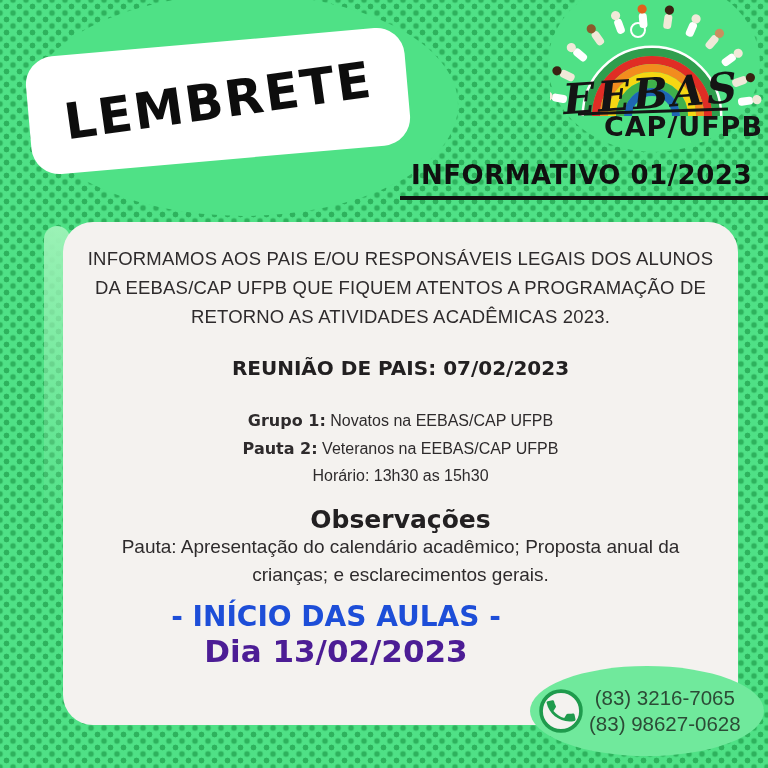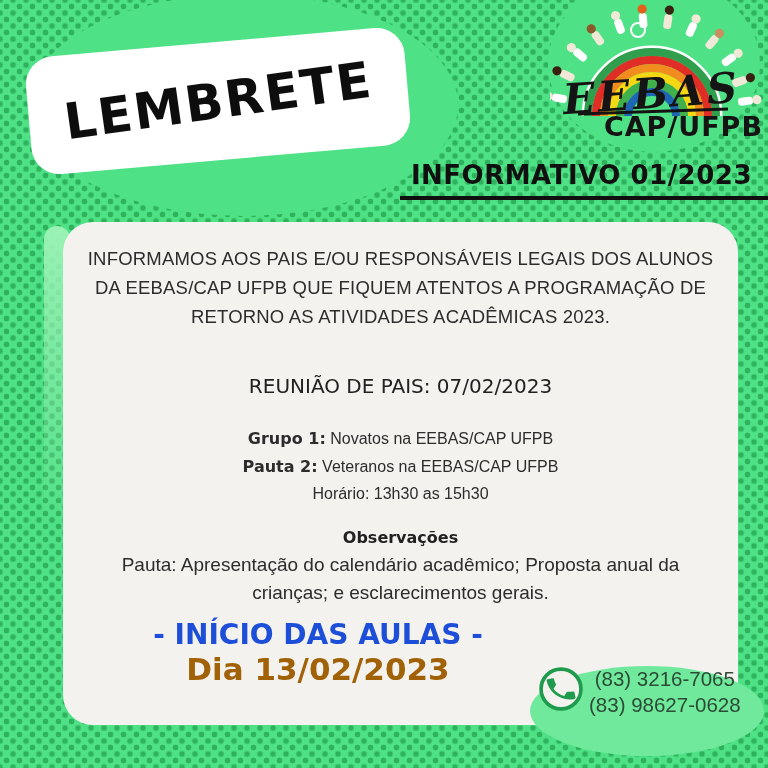--- a/index.html
+++ b/index.html
@@ -27,39 +27,39 @@
   
   .logo{position:absolute;right:0;top:2px;width:218px;height:158px;}
   
   .banner-label{position:absolute;right:16px;top:160px;
     font-family:"DejaVu Sans",sans-serif;font-weight:bold;font-size:26px;
     letter-spacing:0.5px;color:#101010;white-space:nowrap;}
   .banner-underline{position:absolute;left:400px;right:0;top:196px;height:4px;background:#101010;}
   
   .card{position:absolute;left:63px;top:222px;width:675px;height:503px;
     background:#f4f2ef;border-radius:30px;box-sizing:border-box;
-    padding:22px 0 0;text-align:center;color:#2e2b2c;}
+    padding:22px 18px 0;text-align:center;color:#2e2b2c;}
   .intro-line{font-size:18.5px;line-height:29px;letter-spacing:0.2px;}
-  .meeting-title{margin-top:42px;font-family:"DejaVu Sans",sans-serif;
-    font-weight:normal;font-size:20px;line-height:26px;color:#222021;}
+  .meeting-title{margin-top:24px;font-family:"DejaVu Sans",sans-serif;
+    font-weight:bold;font-size:20px;line-height:26px;color:#222021;}
   .groups{margin-top:26px;}
   .group-line,.group-schedule{font-size:16px;line-height:27.5px;}
   .group-line .b{font-family:"DejaVu Sans",sans-serif;font-weight:bold;}
   .obs-title{margin-top:17px;font-family:"DejaVu Sans",sans-serif;
-    font-weight:bold;font-size:16px;line-height:26px;color:#222021;}
+    font-weight:bold;font-size:25px;line-height:26px;color:#222021;}
   .obs-line{font-size:19px;line-height:28px;}
   .start-block{margin-top:11px;width:510px;}
   .start-title{font-family:"DejaVu Sans",sans-serif;font-weight:bold;
     font-size:28px;line-height:34px;color:#1d4ed8;}
   .start-date{font-family:"DejaVu Sans",sans-serif;font-weight:bold;
-    font-size:31px;line-height:34px;color:#a16207;}
+    font-size:31px;line-height:34px;color:#4c1d95;}
   
   .phone-blob{position:absolute;left:530px;top:666px;width:234px;height:90px;
     background:#70e99c;border-radius:50%;
-    display:flex;align-items:flex-start;justify-content:flex-start;padding-left:8px;box-sizing:border-box;}
+    display:flex;align-items:center;justify-content:flex-start;padding-left:8px;box-sizing:border-box;}
   .phone-icon{width:46px;height:46px;flex:0 0 auto;}
   .phone-numbers{margin-left:5px;text-align:center;}
   .phone-number{font-size:20.5px;line-height:26px;color:#2c4b36;white-space:nowrap;}
 </style>
 </head>
 <body>
 
 <div class="poster">
 
   <div class="smooth smooth-a"></div>

